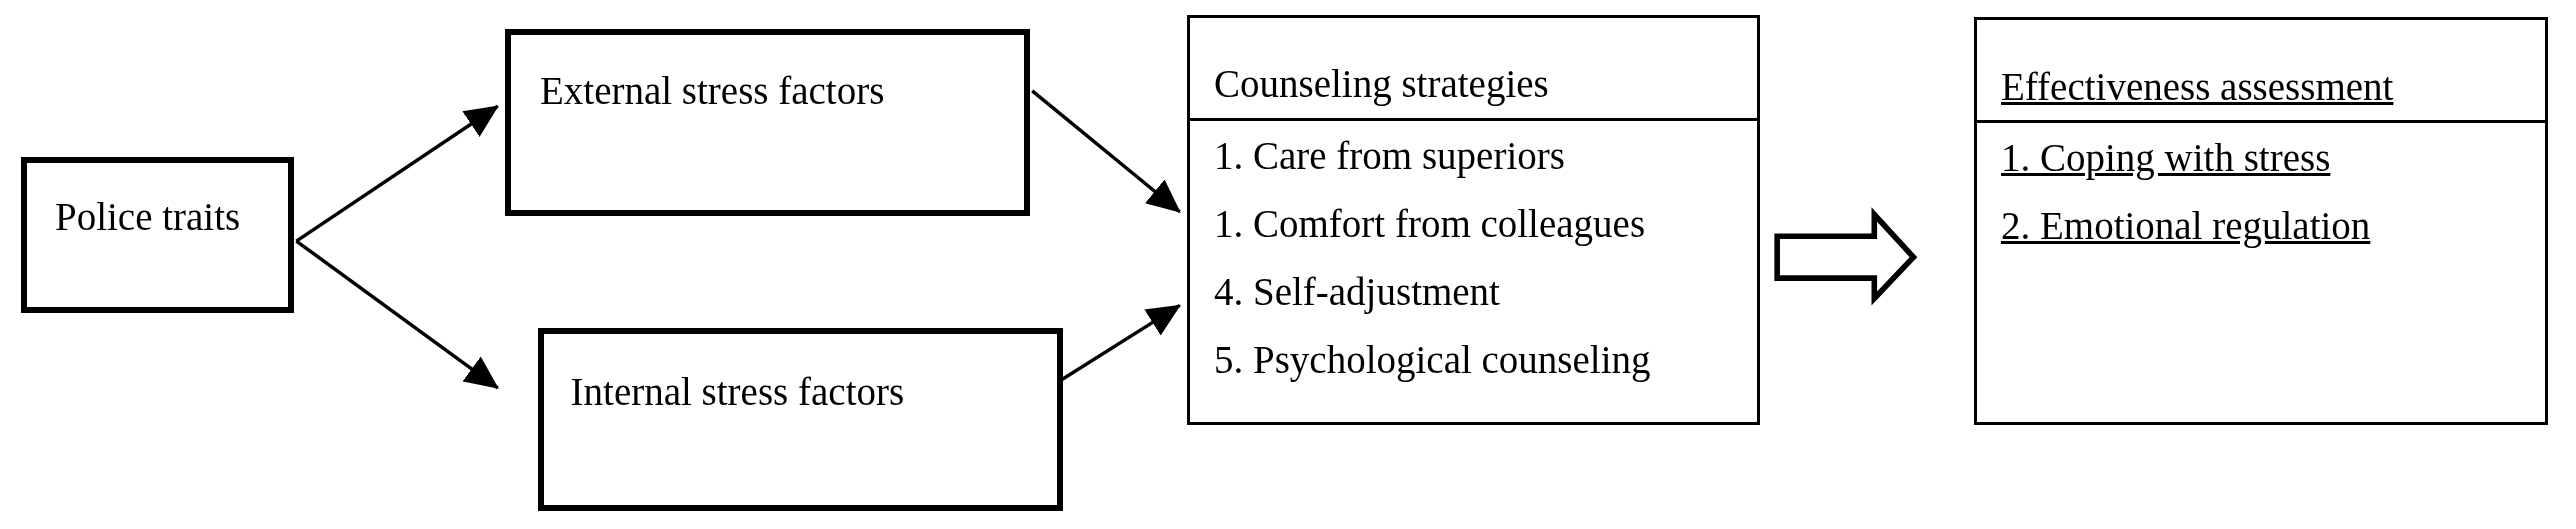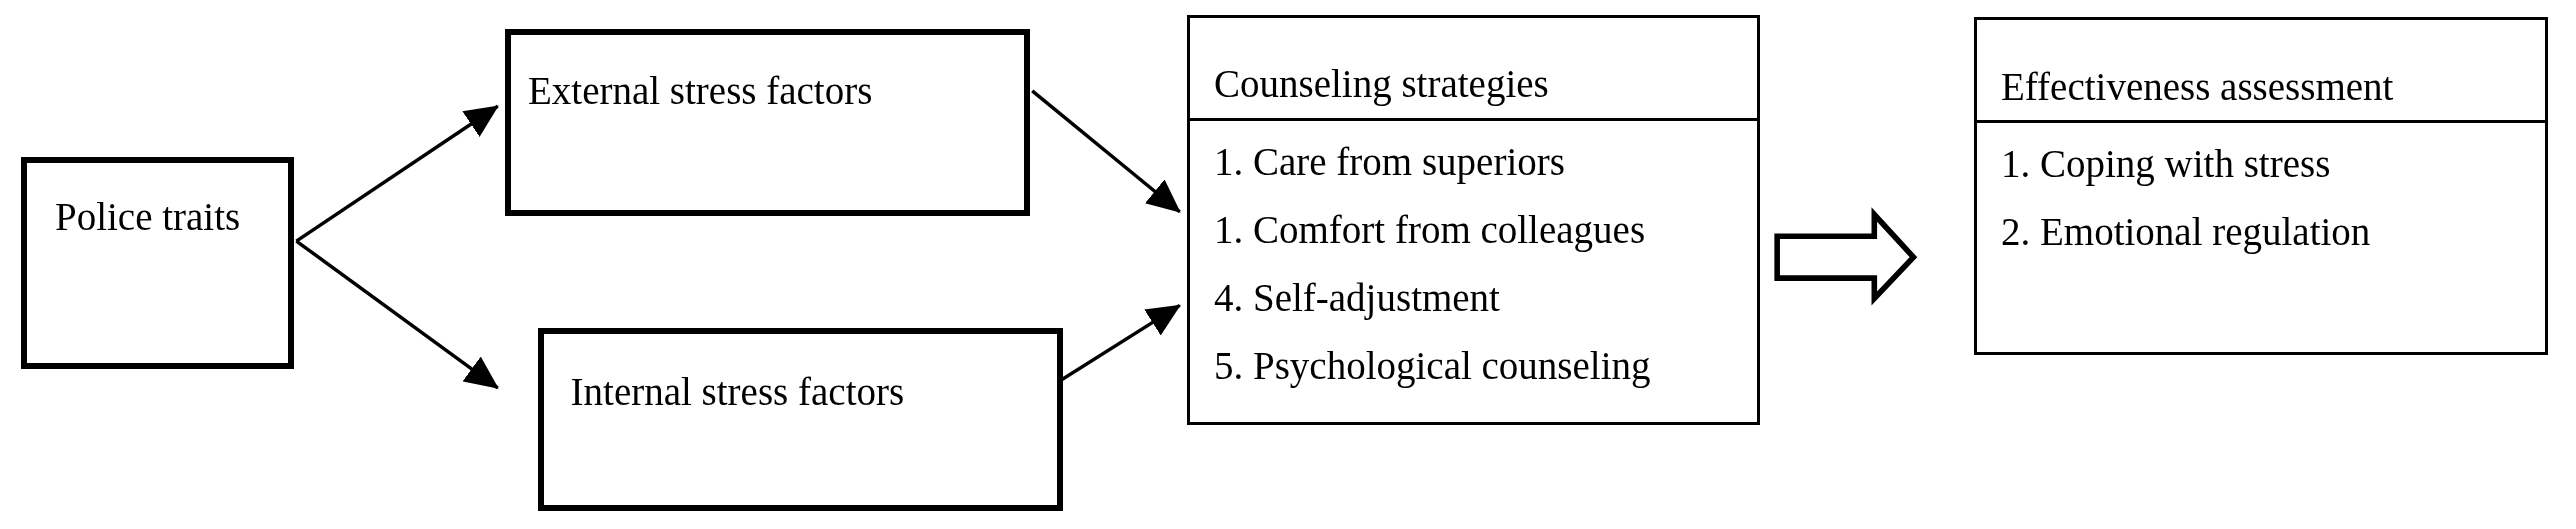--- a/index.html
+++ b/index.html
@@ -28,33 +28,33 @@
     height: 68px;
     border-bottom: 3.5px solid #000000;
     display: flex;
     align-items: center;
     padding-left: 24px;
     font-size: 39px;
     white-space: nowrap;
     box-sizing: content-box;
     margin-top: 32px;
   }
-  .list-items { padding-top: 7px; }
+  .list-items { padding-top: 1px; }
   .list-item {
     height: 68px;
     line-height: 68px;
     padding-left: 24px;
     font-size: 39px;
     white-space: nowrap;
   }
-  #police-box     { left: 21px;   top: 157px; width: 273px; height: 212px; padding: 33px 0 0 28px; }
-  #external-box   { left: 505px;  top: 29px;  width: 525px; height: 187px; padding: 35px 0 0 17px; }
+  #police-box     { left: 21px;   top: 157px; width: 273px; height: 156px; padding: 33px 0 0 28px; }
+  #external-box   { left: 505px;  top: 29px;  width: 525px; height: 187px; padding: 35px 0 0 29px; }
   #internal-box   { left: 490px;  top: 328px; width: 525px; height: 183px; padding: 37px 0 0 26.6px; margin-left: 48px; }
   #counseling-box { left: 1187px; top: 14.7px;  width: 573px; height: 410px; }
-  #effectiveness-box { left: 1974px; top: 17px; width: 574px; height: 338px; }
+  #effectiveness-box { left: 1974px; top: 17px; width: 574px; height: 408px; text-decoration: underline; }
   svg.overlay {
     position: absolute;
     left: 0; top: 0;
     width: 2576px;
     height: 529px;
   }
 </style>
 </head>
 <body>
 

